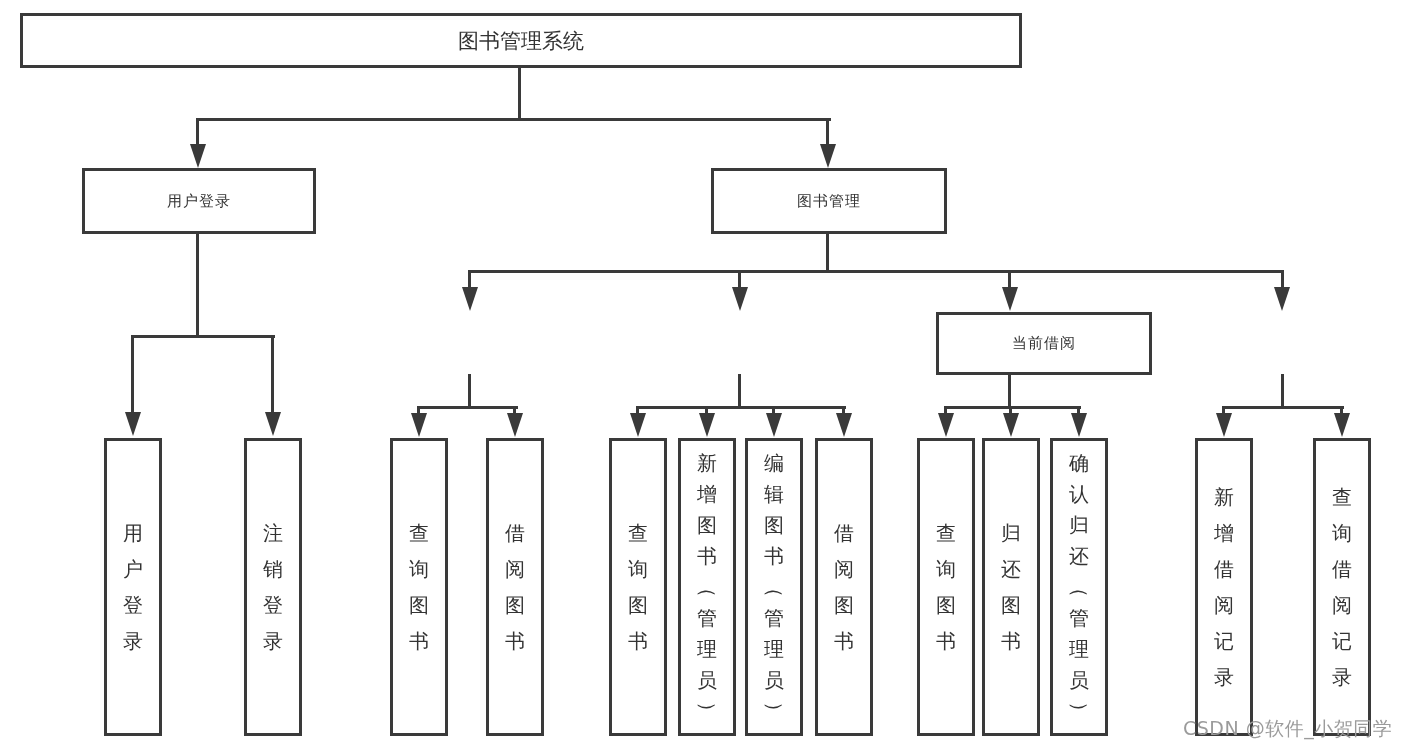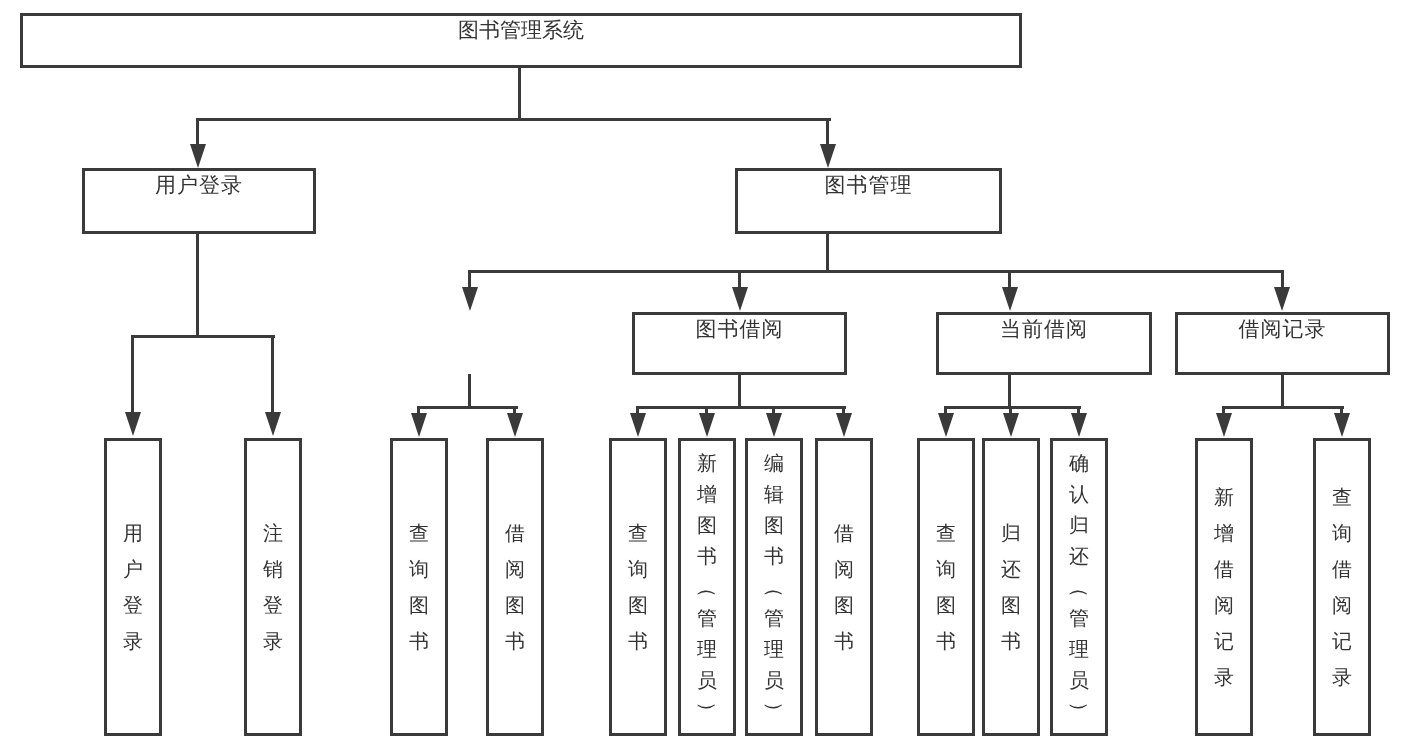--- a/index.html
+++ b/index.html
@@ -17,24 +17,24 @@
     color:var(--text);
     overflow:hidden;
   }
   .canvas{position:relative;width:1405px;height:747px;background:var(--background);}
 
   
   .node{
     position:absolute;
     background:#fff;
     border:3px solid var(--line);
-    display:flex;justify-content:center;
+    display:flex;align-items:center;justify-content:center;
     text-align:center;
   }
-  .node-h{font-size:21px;letter-spacing:1px;}
+  .node-h{font-size:15px;letter-spacing:1px;}
   .root-box{left:20px;top:13px;width:1002px;height:55px;font-size:21px;}
   .l2{top:168px;height:66px;}
   .l3{top:312px;height:63px;}
   .leaf{
     top:438px;width:58px;height:298px;
     flex-direction:column;
     font-size:20px;
   }
   .vchar{display:block;line-height:36px;}
   .leaf.tight .vchar{line-height:31px;}
@@ -72,21 +72,21 @@
   <div class="vline" style="left:518px;top:67px;height:51px;"></div>
   <div class="hline" style="left:196px;top:118px;width:635px;"></div>
   <div class="vline" style="left:196px;top:118px;height:28px;"></div>
   <div class="arrow" style="left:190px;top:144px;"></div>
   <div class="vline" style="left:826px;top:118px;height:28px;"></div>
   <div class="arrow" style="left:820px;top:144px;"></div>
 
   <div class="node l2 node-h" style="left:82px;width:234px;">
     <span>用户登录</span>
   </div>
-  <div class="node l2 node-h" style="left:711px;width:267px;margin-left:24px;">
+  <div class="node l2 node-h" style="left:711px;width:236px;">
     <span>图书管理</span>
   </div>
 
   <div class="vline" style="left:196px;top:233px;height:104px;"></div>
   <div class="hline" style="left:131px;top:335px;width:144px;"></div>
   <div class="vline" style="left:131px;top:335px;height:80px;"></div>
   <div class="arrow" style="left:125px;top:412px;"></div>
   <div class="vline" style="left:271px;top:335px;height:80px;"></div>
   <div class="arrow" style="left:265px;top:412px;"></div>
 
@@ -94,28 +94,22 @@
   <div class="hline" style="left:468px;top:270px;width:816px;"></div>
   <div class="vline" style="left:468px;top:270px;height:20px;"></div>
   <div class="arrow" style="left:462px;top:287px;"></div>
   <div class="vline" style="left:738px;top:270px;height:20px;"></div>
   <div class="arrow" style="left:732px;top:287px;"></div>
   <div class="vline" style="left:1008px;top:270px;height:20px;"></div>
   <div class="arrow" style="left:1002px;top:287px;"></div>
   <div class="vline" style="left:1281px;top:270px;height:20px;"></div>
   <div class="arrow" style="left:1274px;top:287px;"></div>
 
-  <div class="node l3 node-h" style="left:632px;width:215px;">
-    <span>图书借阅</span>
-  </div>
   <div class="node l3 node-h" style="left:936px;width:216px;">
     <span>当前借阅</span>
-  </div>
-  <div class="node l3 node-h" style="left:1175px;width:215px;">
-    <span>借阅记录</span>
   </div>
 
   <div class="vline" style="left:468px;top:374px;height:34px;"></div>
   <div class="hline" style="left:417px;top:406px;width:101px;"></div>
   <div class="vline" style="left:417px;top:406px;height:10px;"></div>
   <div class="arrow" style="left:411px;top:413px;"></div>
   <div class="vline" style="left:513px;top:406px;height:10px;"></div>
   <div class="arrow" style="left:507px;top:413px;"></div>
 
   <div class="vline" style="left:738px;top:374px;height:34px;"></div>
@@ -236,14 +230,15 @@
     </div>
   <div class="node leaf" style="left:1313px;">
       <span class="vchar">查</span>
       <span class="vchar">询</span>
       <span class="vchar">借</span>
       <span class="vchar">阅</span>
       <span class="vchar">记</span>
       <span class="vchar">录</span>
     </div>
 
+  <div class="watermark">CSDN @软件_小贺同学</div>
 
 </div>
 
 </body></html>

